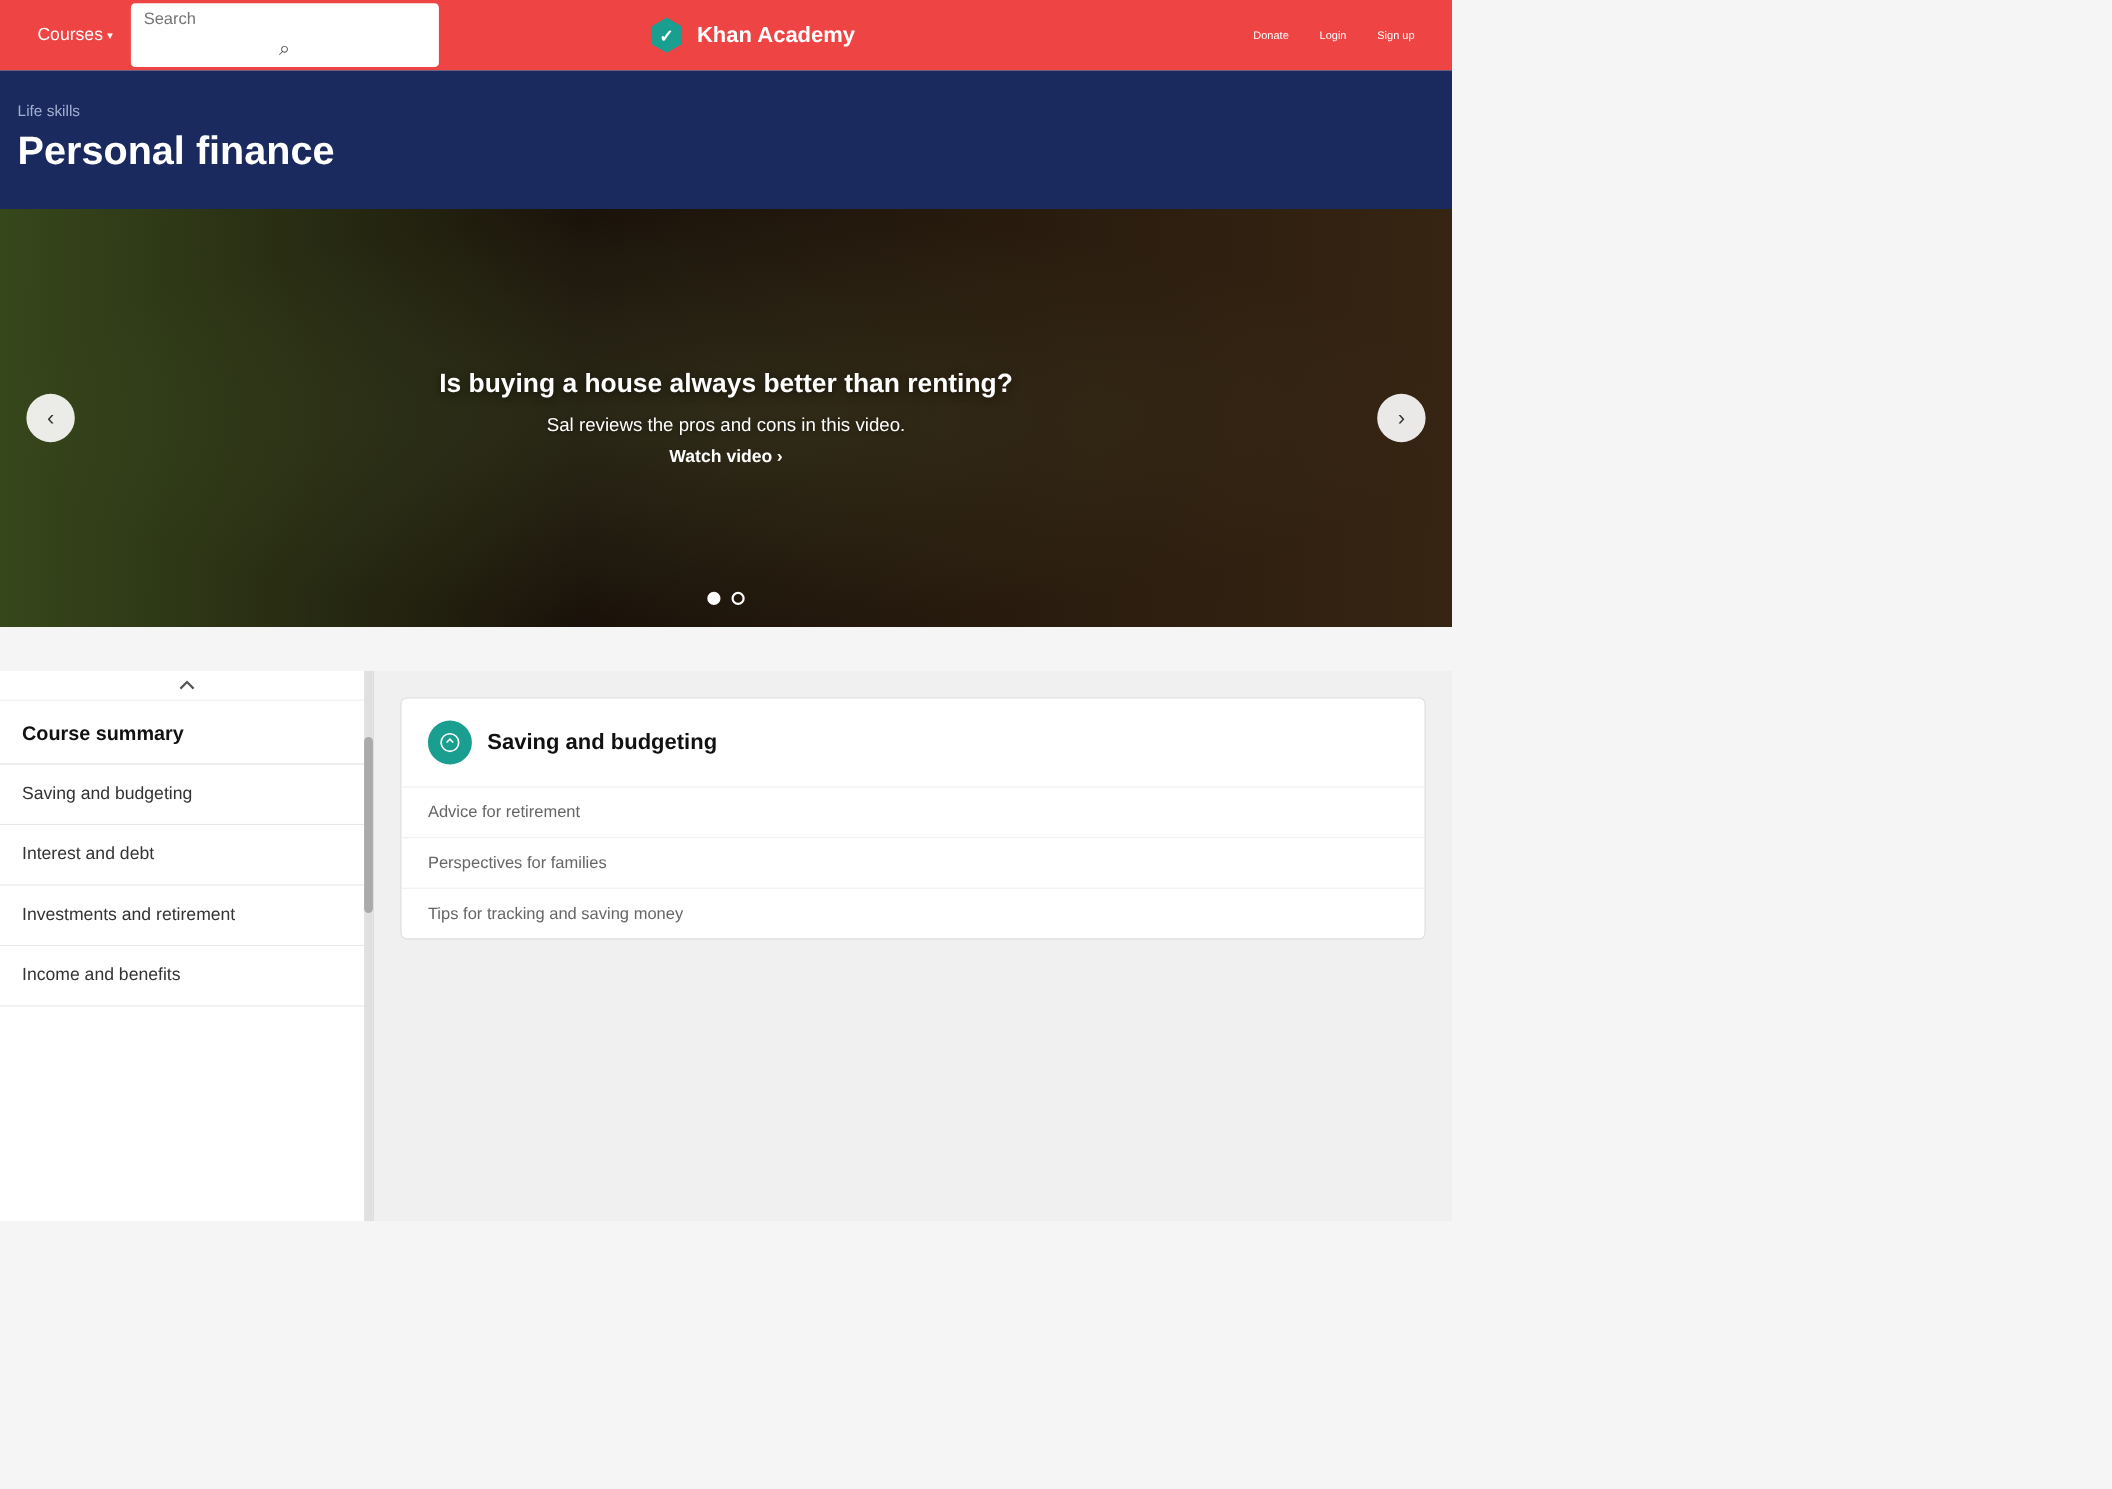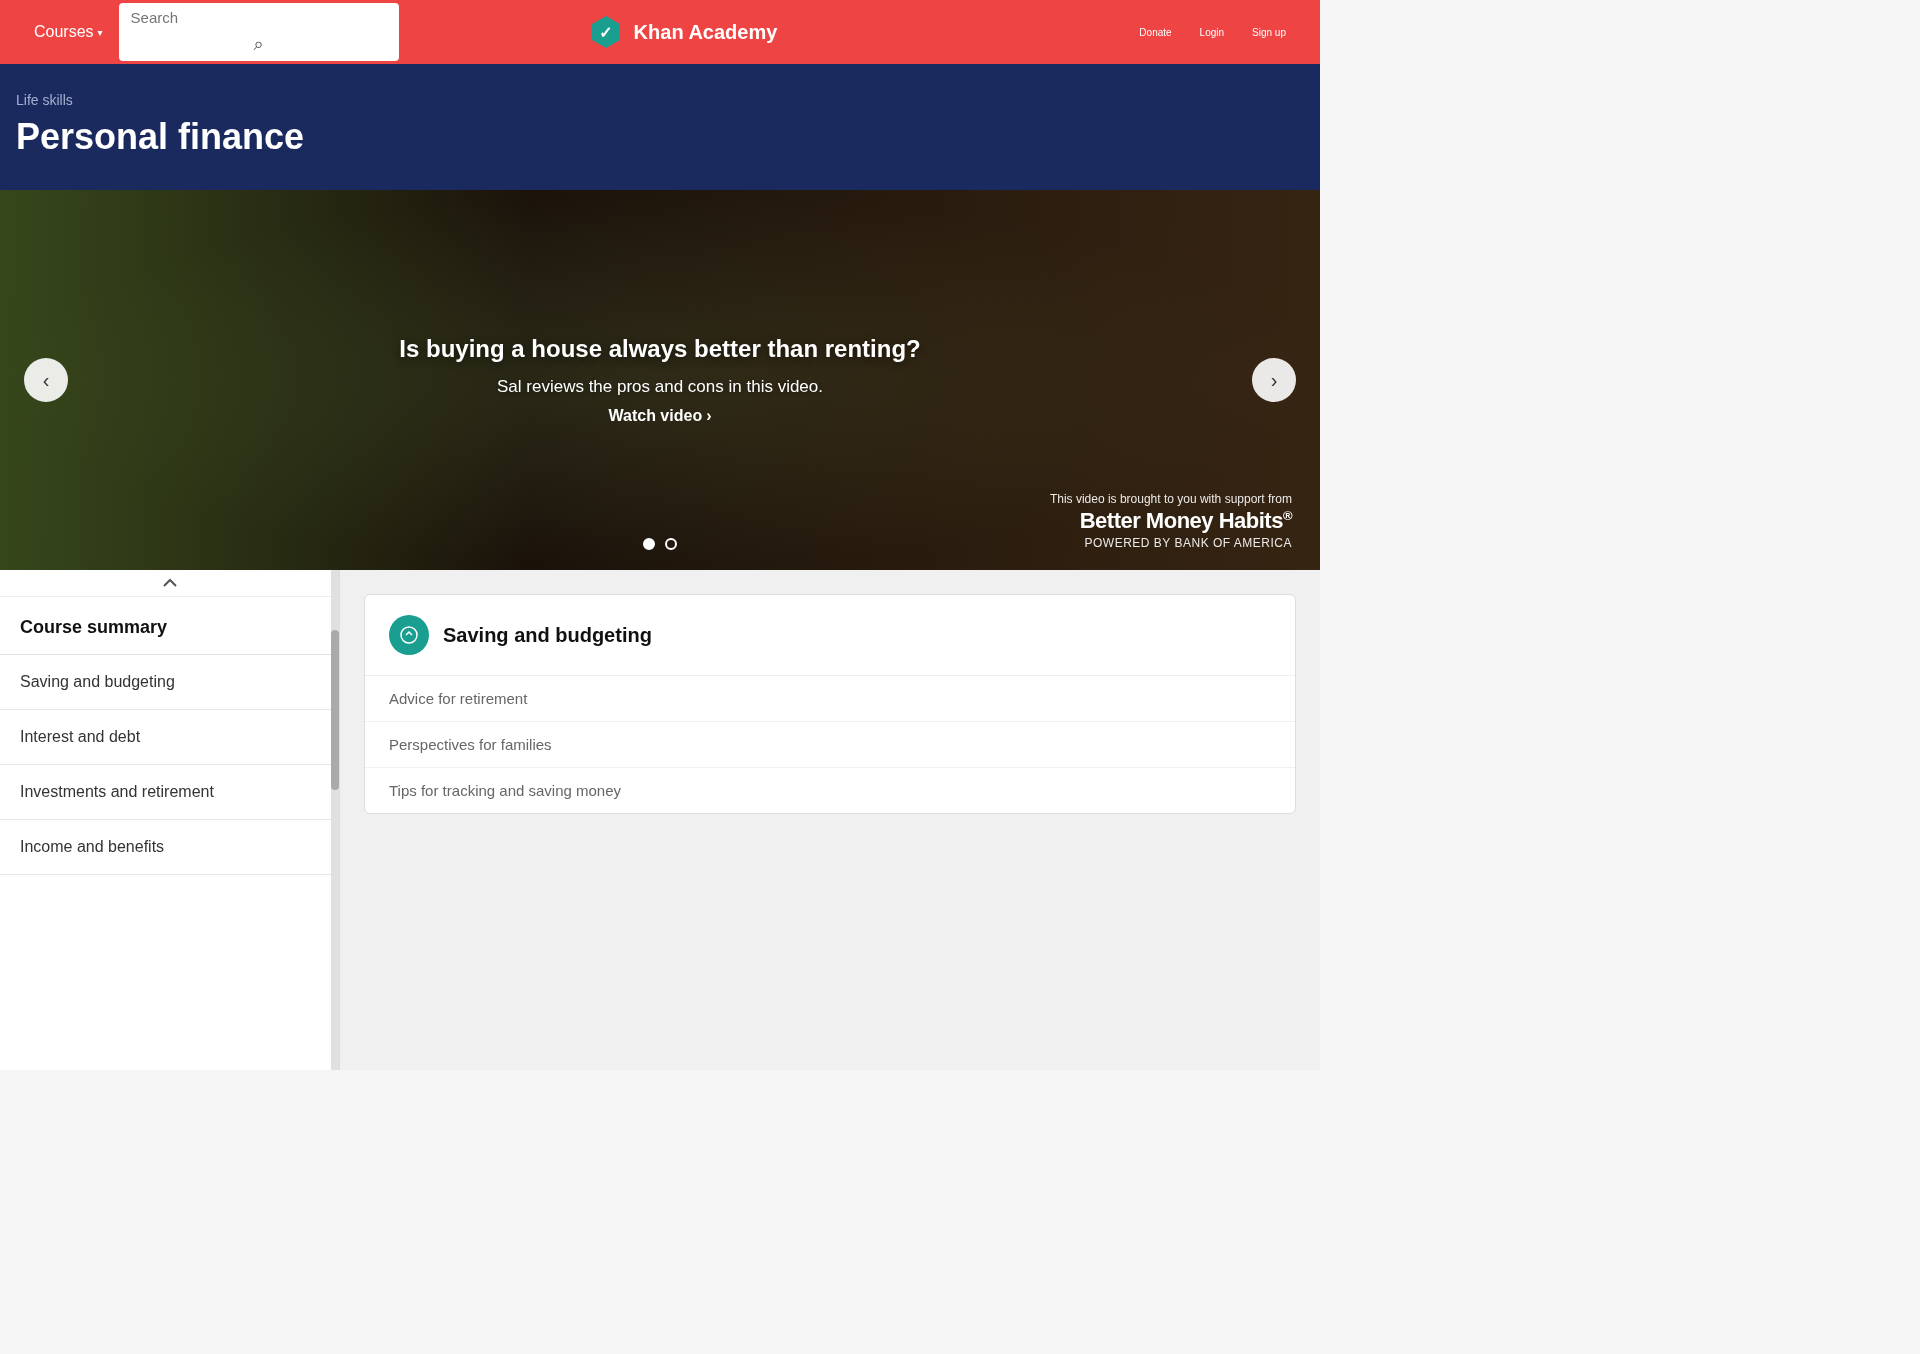--- a/index.html
+++ b/index.html
@@ -218,20 +218,21 @@
       margin-top: 2px;
       text-transform: uppercase;
       letter-spacing: 0.5px;
     }
 
     
     .main-body {
       display: flex;
       background: #6d28d9;
       min-height: 500px;
+      margin-top: 40px;
     }
 
     
     .sidebar {
       width: 340px;
       min-width: 340px;
       background: #fff;
       border-right: 1px solid #ddd;
       padding: 0;
       position: relative;
@@ -369,27 +370,20 @@
         <span>Watch video</span>
         <span> ›</span>
       </a>
     </div>
   </div>
   <button class="carousel-nav-btn prev">‹</button>
   <button class="carousel-nav-btn next">›</button>
   <div class="carousel-dots">
     <div class="dot active"></div>
     <div class="dot"></div>
-  </div>
-  <div class="sponsor-badge">
-    <div class="sponsor-intro">This video is brought to you with support from</div>
-    <div class="sponsor-name">
-      <span>Better Money Habits</span><sup>®</sup>
-    </div>
-    <div class="sponsor-powered">Powered by BANK OF AMERICA</div>
   </div>
 </div>
 
 <div class="main-body">
 
   <div class="sidebar">
     <div class="sidebar-scroll-up">
       <svg width="16" height="10" viewBox="0 0 16 10">
         <polyline points="2,8 8,2 14,8" stroke="#555" stroke-width="2" fill="none"></polyline>
       </svg>

